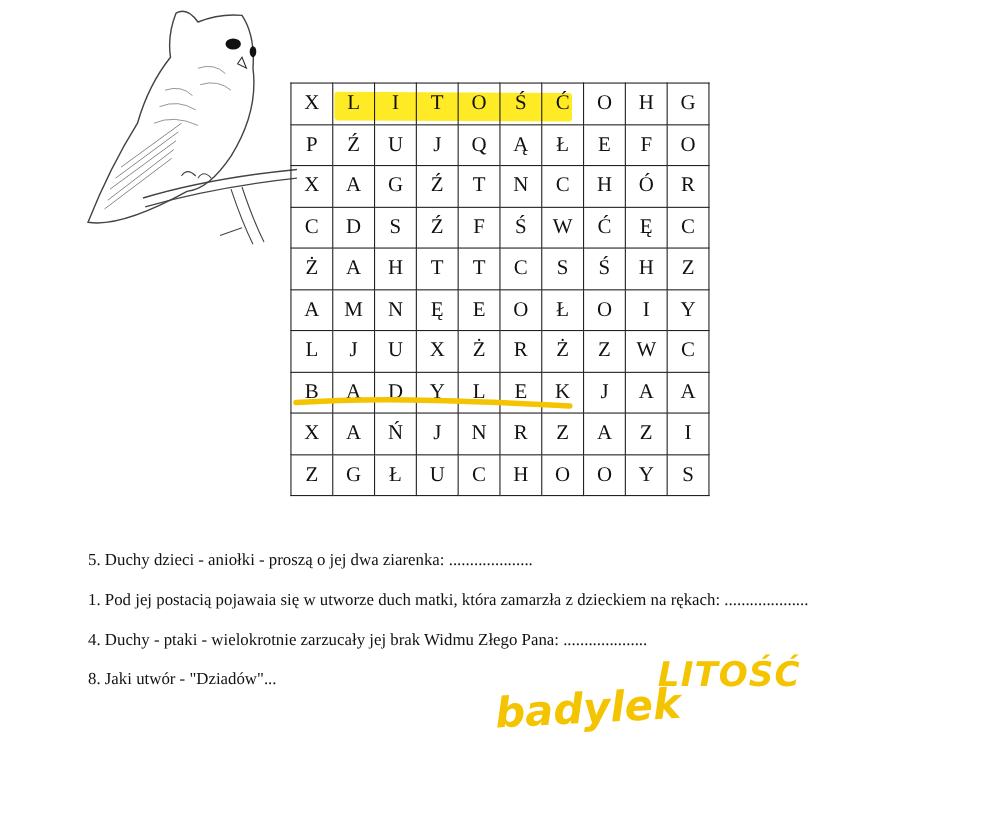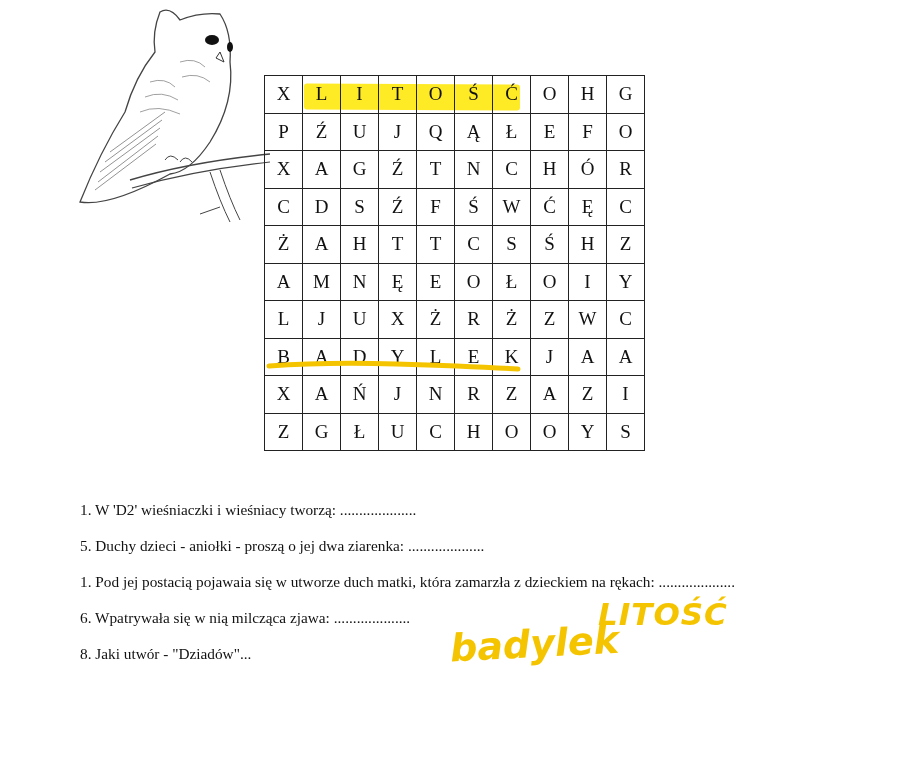--- a/index.html
+++ b/index.html
@@ -185,21 +185,20 @@
         <td>S</td>
       </tr>
     </tbody>
 </table>
 
 <svg class="strike" viewBox="0 0 260 24">
   <path d="M3 10 Q60 6 130 8 Q200 10 252 13" stroke="#f5c400" stroke-width="5" stroke-linecap="round" fill="none"></path>
 </svg>
 
 <ol class="questions">
-  <li>1. W 'D2' wieśniaczki i wieśniacy tworzą: ....................</li>
   <li>5. Duchy dzieci - aniołki - proszą o jej dwa ziarenka: ....................</li>
   <li>1. Pod jej postacią pojawaia się w utworze duch matki, która zamarzła z dzieckiem na rękach: ....................</li>
-  <li>6. Wpatrywała się w nią milcząca zjawa: ....................</li>
+  <li>4. Duchy - ptaki - wielokrotnie zarzucały jej brak Widmu Złego Pana: ....................</li>
   <li>8. Jaki utwór - "Dziadów"...</li>
 </ol>
 
 <div class="hw hw-litosc">LITOŚĆ</div>
 <div class="hw hw-badylek">badylek</div>
 
 </body></html>

